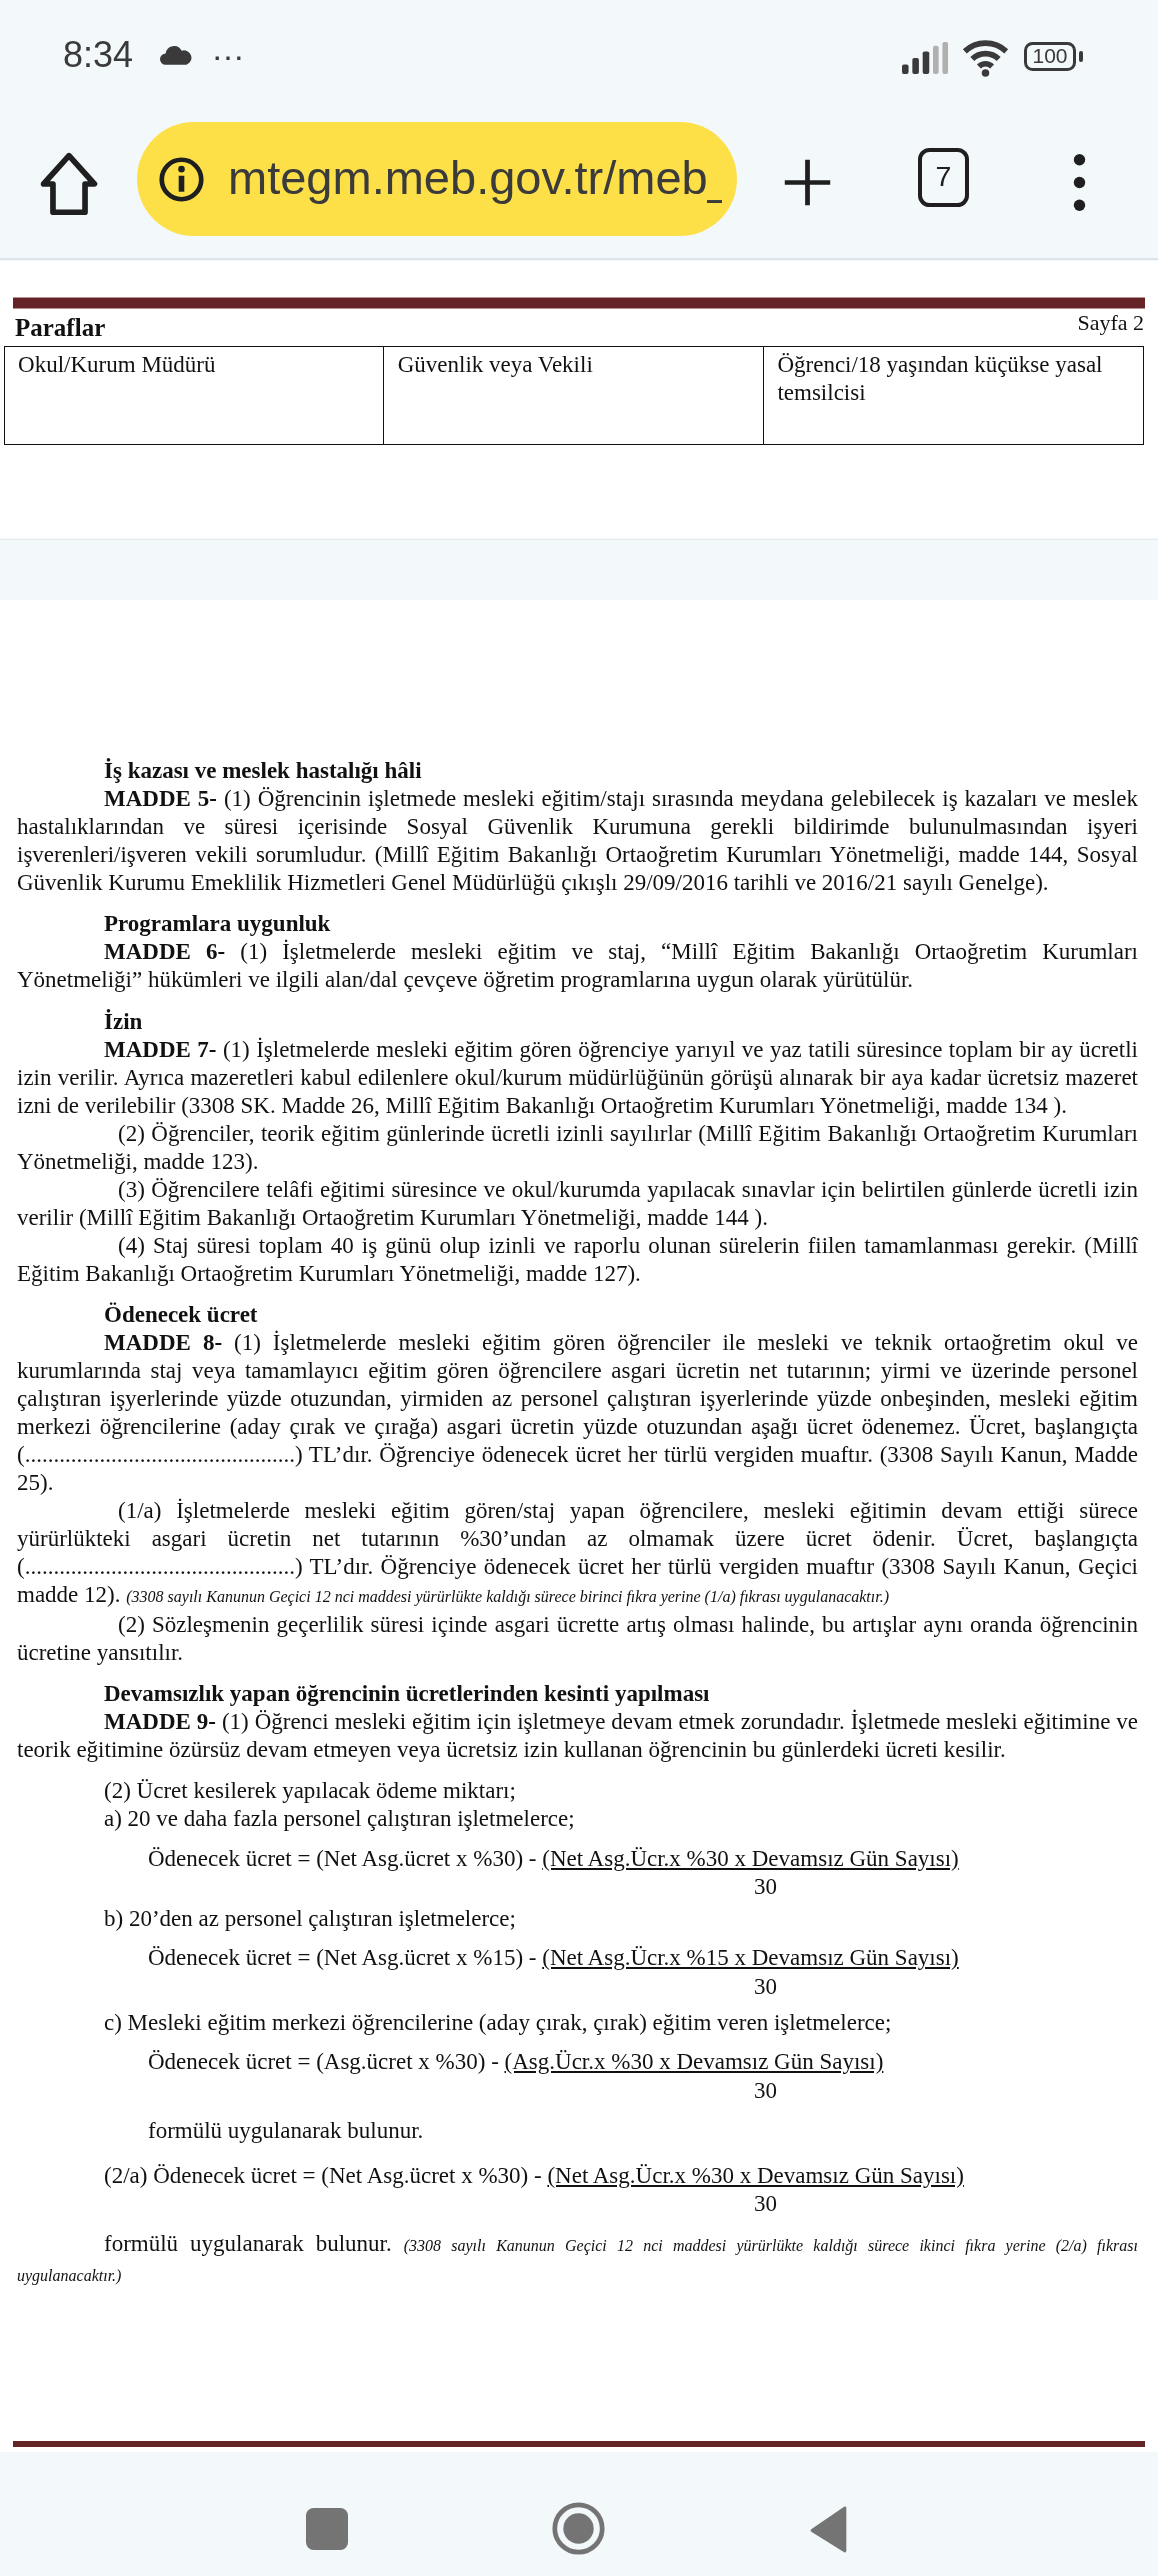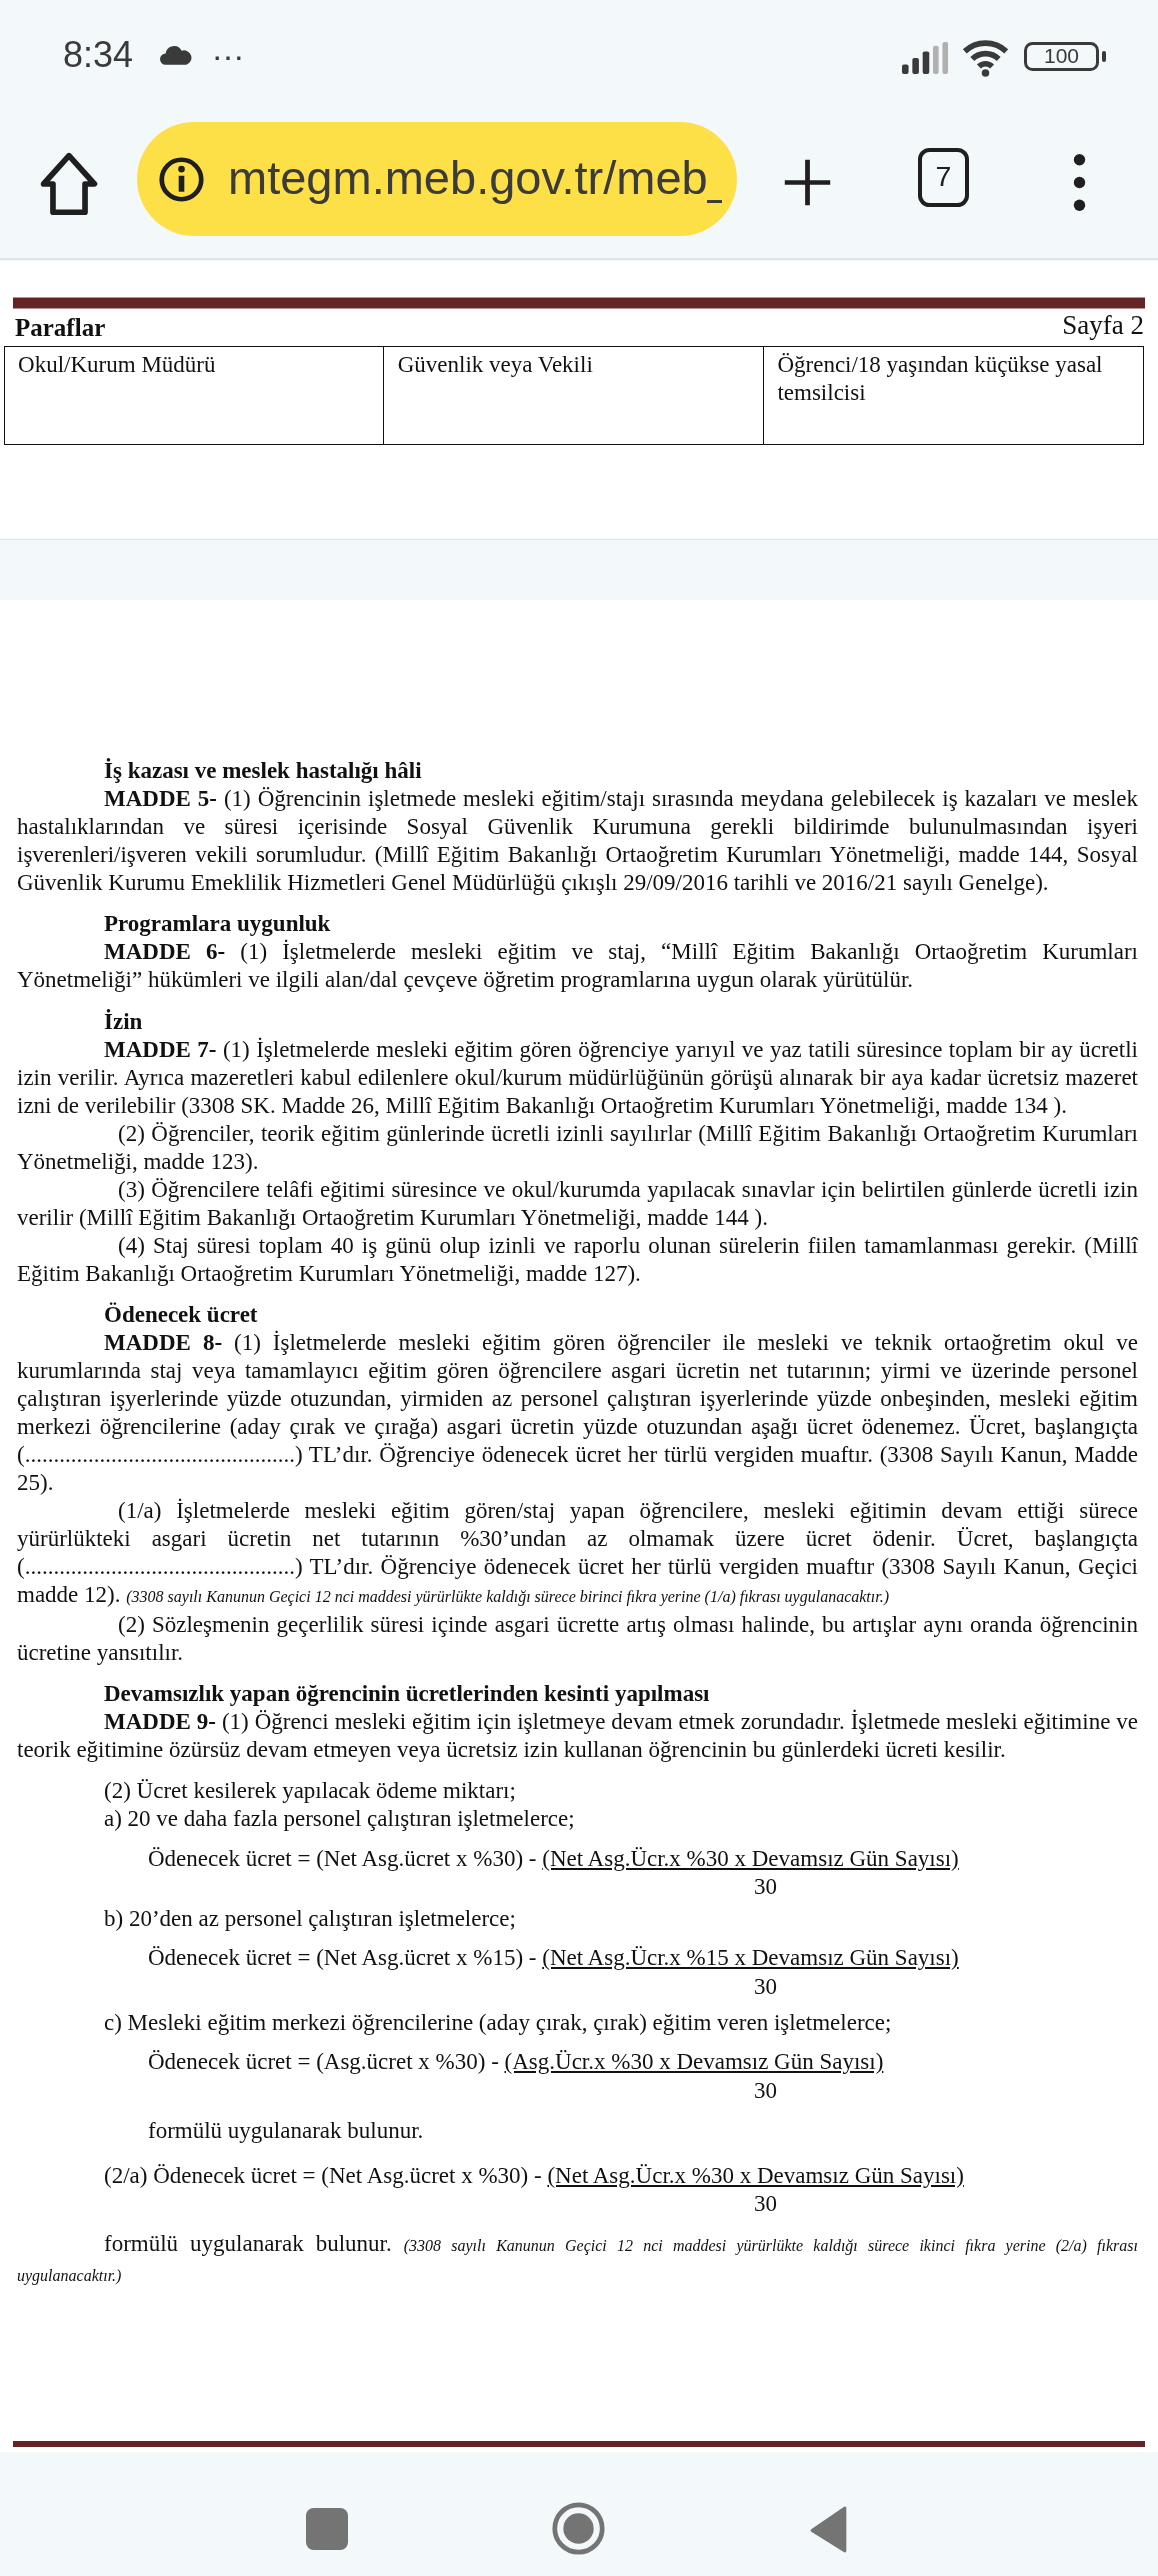--- a/index.html
+++ b/index.html
@@ -3,38 +3,38 @@
 <meta charset="utf-8">
 <style>
   html, body { margin:0; padding:0; }
   body { width:1159px; height:2576px; background:#f3f8fb; position:relative; overflow:hidden; font-family:"Liberation Sans", sans-serif; }
   .statusbar { position:absolute; left:0; top:0; width:1159px; height:114px; background:#f3f8fb; }
   .time { position:absolute; left:63px; top:34px; font-size:36px; color:#3a3a3a; }
   .cloud { position:absolute; left:160px; top:44px; width:32px; height:21px; }
   .dots { position:absolute; left:211px; top:28.5px; font-size:34px; color:#3a3a3a; letter-spacing:0.9px; }
   .sig { position:absolute; left:902px; top:42px; width:47px; height:32px; }
   .wifi { position:absolute; left:961px; top:38px; width:49px; height:40px; }
-  .battery { position:absolute; left:1024px; top:42px; width:75px; height:28.5px; border:3.8px solid #3a3a3a; border-radius:8.5px; box-sizing:border-box; font-size:21px; color:#3a3a3a; text-align:center; line-height:21px; background:#f3f8fb; }
+  .battery { position:absolute; left:1024px; top:42px; width:52px; height:28.5px; border:3.8px solid #3a3a3a; border-radius:8.5px; box-sizing:border-box; font-size:21px; color:#3a3a3a; text-align:center; line-height:21px; background:#f3f8fb; }
   .battery::after { content:""; position:absolute; right:-9.5px; top:5.7px; width:3.8px; height:11.4px; background:#3a3a3a; border-radius:1.9px; }
   .toolbar { position:absolute; left:0; top:114px; width:1159px; height:144px; background:#f3f8fb; border-bottom:2.8px solid #dde3e8; }
   .home-btn { position:absolute; left:36px; top:36px; width:66px; height:68px; }
   .urlbar { position:absolute; left:137px; top:7.6px; width:600px; height:114px; background:#fde047; border-radius:59px; }
   .info-icon { position:absolute; left:21px; top:34px; width:47px; height:47px; }
   .url-text { position:absolute; left:91px; top:28.5px; font-size:47px; color:#3b3b3b; white-space:nowrap; overflow:hidden; width:494px; }
   .plus-btn { position:absolute; left:781px; top:42px; width:53px; height:53px; }
   .tabs-btn { position:absolute; left:918px; top:34px; width:51px; height:59px; border:4.7px solid #1f1f1f; border-radius:11.4px; box-sizing:border-box; font-size:28.5px; text-align:center; line-height:49px; color:#1f1f1f; }
   .menu-btn { position:absolute; left:1070px; top:38px; width:19px; height:61px; }
   .page { position:absolute; left:0; background:#fff; width:1159px; }
   .page1 { top:261px; height:277px; }
   .page2 { top:600px; height:1852px; }
   .gap { position:absolute; left:0; top:539px; width:1159px; height:62px; background:#f3f8fb; border-top:1.9px solid #e3e8ec; }
   .rule { position:absolute; left:13.3px; width:1132px; height:9.5px; background:#642425; border-top:1.9px solid #b98f90; border-bottom:1.9px solid #b98f90; }
   .serif { font-family:"Liberation Serif", serif; color:#111; }
   .parafhead { position:absolute; left:15px; top:53px; font-size:25px; font-weight:bold; }
-  .sayfa { position:absolute; right:15px; top:49px; font-size:27px; }
+  .sayfa { position:absolute; right:15px; top:49px; font-size:22px; }
   table.paraf { position:absolute; left:3.8px; top:85px; width:1140px; border-collapse:collapse;padding-left:24px; }
   table.paraf td { border:1.9px solid #111; height:89px; vertical-align:top; font-size:23px; padding:3.8px 13.3px; width:33%; line-height:28.5px; }
   .doc { position:absolute; left:17px; top:157px; width:1121px; font-size:23px; line-height:28px; }
   .doc p { margin:0; text-align:justify; }
   .h { font-weight:bold; padding-left:87px; }
   .ind { text-indent:87px; }
   .ind2 { text-indent:101px; }
   .sp { height:13.3px; }
   .small-it { font-style:italic; font-size:16px; }
   .li { padding-left:87px; }

